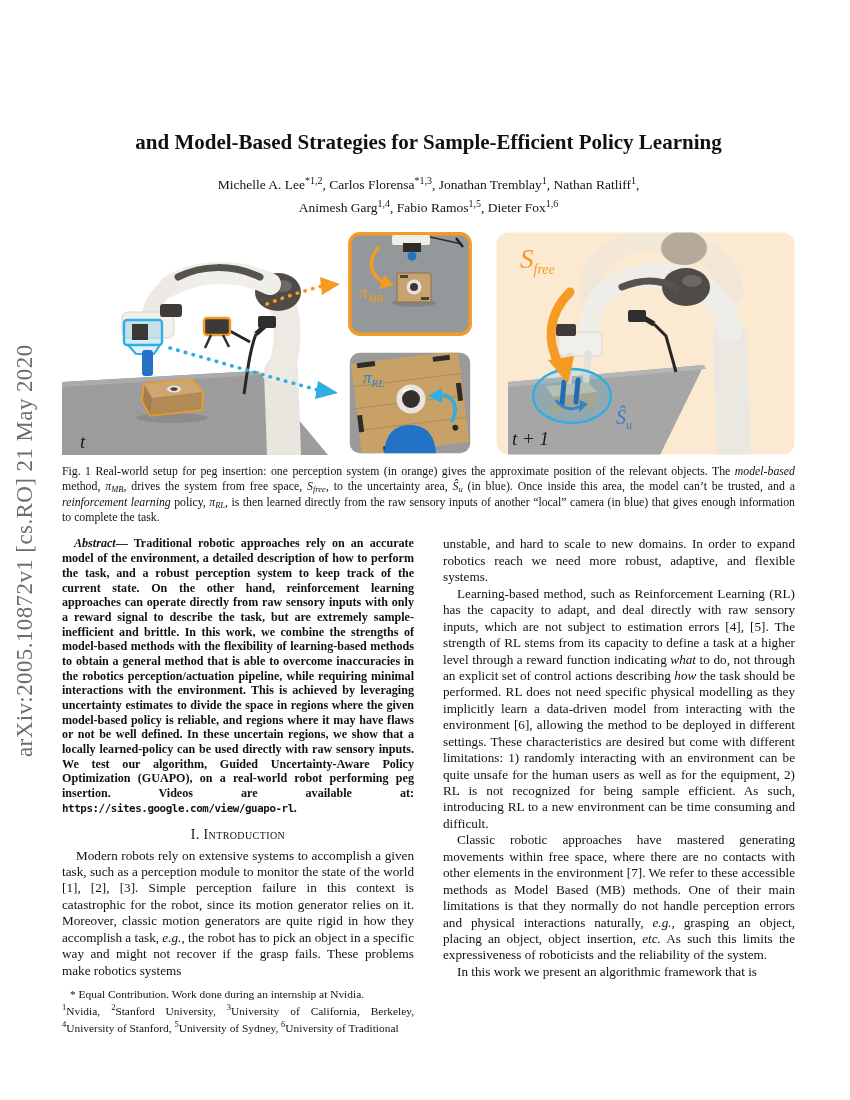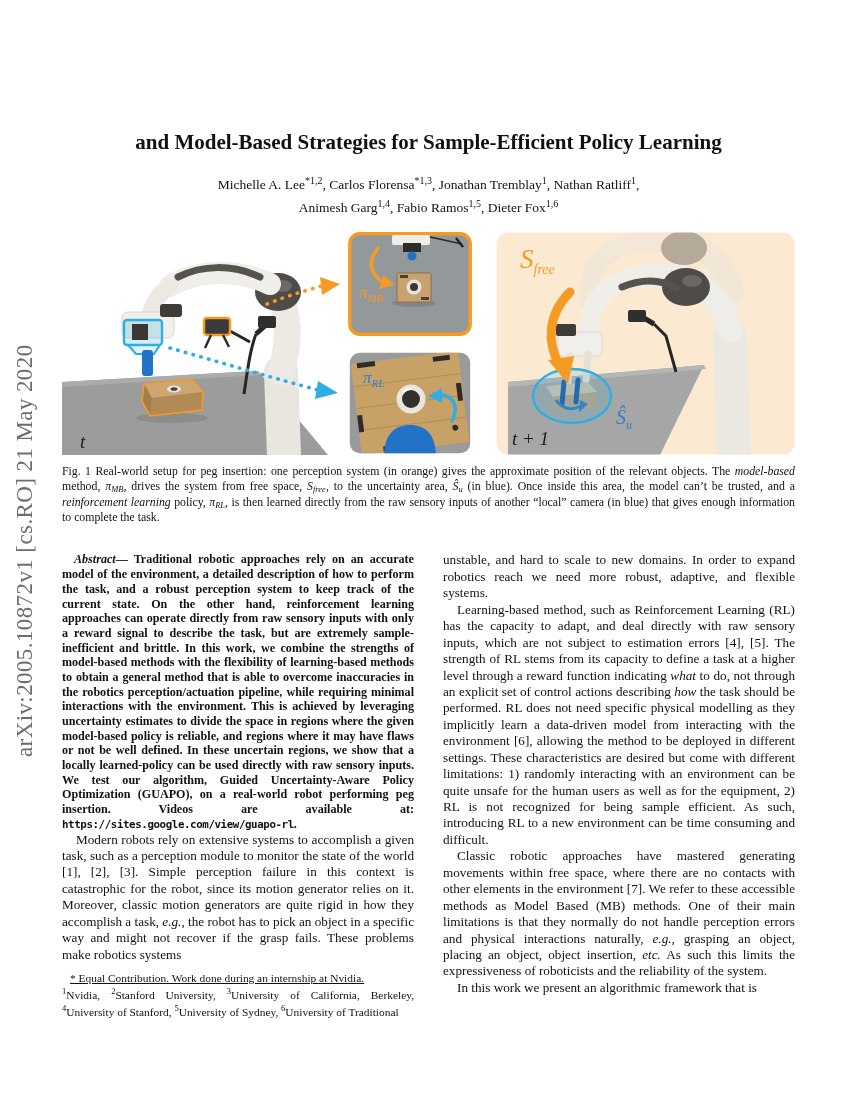--- a/index.html
+++ b/index.html
@@ -19,35 +19,35 @@
   .authors { margin-top:12px; text-align:center; font-size:13.5px; line-height:1.62; }
   .authors sup, .caption sup { font-size:10px; }
   .figure-row { margin-top:13px; display:flex; align-items:flex-start; }
   .figure-row svg { display:block; }
   .mid-col { margin-left:4px; margin-right:24px; width:124px; }
   .mid-col svg + svg { margin-top:15px; }
   .caption { margin:9px 0 0 0; font-size:11.8px; line-height:1.27; text-align:justify; }
   .caption .sub { font-size:8.5px; vertical-align:-2px; font-style:italic; }
   .caption .mathit { font-style:italic; }
   .it { font-style:italic; }
-  .cols { margin-top:27px; display:flex;gap:10px; }
+  .cols { margin-top:11px; display:flex;gap:10px; }
   .col { width:357px; text-align:justify; }
   .col-left { margin-right:19px; }
   .abstract { margin:0; font-size:12.1px; font-weight:bold; line-height:1.215; text-indent:12px; }
   .ab-label { font-style:italic; }
   .url { font-family:"DejaVu Sans Mono", monospace; font-size:10.8px; letter-spacing:-0.4px; }
   .section-heading {
     margin:11px 0 5px 0; text-align:center; font-size:13.8px; font-weight:normal;
     font-variant:small-caps; letter-spacing:0.4px;
   }
   .body-p { margin:0; font-size:13.2px; line-height:1.245; text-indent:14px; }
   .no-indent { text-indent:0; }
   .footnotes { margin-top:9px; font-size:11.4px; line-height:1.22; }
   .footnotes p { margin:0; }
-  .fn-star { text-indent:8px;text-decoration:underline; }
+  .fn-star { text-indent:8px; }
   .footnotes sup { font-size:8.5px; }
   .fig-label-t { font-size:19px; font-style:italic; fill:#1a1a1a; font-family:"Liberation Serif",serif; }
   .fig-pi { font-size:17px; font-style:italic; font-family:"Liberation Serif",serif; }
   .fig-pi-sub { font-size:11px; font-style:italic; }
   .sfree { font-size:27px; font-style:italic; font-family:"Liberation Serif",serif; }
   .sfree-sub { font-size:14px; font-style:italic; }
   .su { font-size:20px; font-style:italic; font-family:"Liberation Serif",serif; }
   .su-sub { font-size:12px; font-style:italic; }
 </style>
 </head>
@@ -240,20 +240,21 @@
     </svg>
   </div>
 
   <p class="caption"><span>Fig. 1 Real-world setup for peg insertion: one perception system (in orange) gives the approximate position of the relevant objects. The </span><span class="it">model-based</span><span> method, </span><span class="mathit">π</span><span class="sub">MB</span><span>, drives the system from free space, </span><span class="mathit">S</span><span class="sub">free</span><span>, to the uncertainty area, </span><span class="mathit">Ŝ</span><span class="sub">u</span><span> (in blue). Once inside this area, the model can’t be trusted, and a </span><span class="it">reinforcement learning</span><span> policy, </span><span class="mathit">π</span><span class="sub">RL</span><span>, is then learned directly from the raw sensory inputs of another “local” camera (in blue) that gives enough information to complete the task.</span></p>
 
   <div class="cols">
 
     <div class="col col-left">
       <p class="abstract"><span class="ab-label">Abstract</span><span>— </span><span>Traditional robotic approaches rely on an accurate model of the environment, a detailed description of how to perform the task, and a robust perception system to keep track of the current state. On the other hand, reinforcement learning approaches can operate directly from raw sensory inputs with only a reward signal to describe the task, but are extremely sample-inefficient and brittle. In this work, we combine the strengths of model-based methods with the flexibility of learning-based methods to obtain a general method that is able to overcome inaccuracies in the robotics perception/actuation pipeline, while requiring minimal interactions with the environment. This is achieved by leveraging uncertainty estimates to divide the space in regions where the given model-based policy is reliable, and regions where it may have flaws or not be well defined. In these uncertain regions, we show that a locally learned-policy can be used directly with raw sensory inputs. We test our algorithm, Guided Uncertainty-Aware Policy Optimization (GUAPO), on a real-world robot performing peg insertion. Videos are available at: </span><span class="url">https://sites.google.com/view/guapo-rl</span><span>.</span></p>
 
+      <h2 class="section-heading">I. Introduction</h2>
 
       <p class="body-p"><span>Modern robots rely on extensive systems to accomplish a given task, such as a perception module to monitor the state of the world [1], [2], [3]. Simple perception failure in this context is catastrophic for the robot, since its motion generator relies on it. Moreover, classic motion generators are quite rigid in how they accomplish a task, </span><span class="it">e.g.</span><span>, the robot has to pick an object in a specific way and might not recover if the grasp fails. These problems make robotics systems</span></p>
 
       <div class="footnotes">
         <p class="fn-star">* Equal Contribution. Work done during an internship at Nvidia.</p>
         <p class="fn-affil"><sup>1</sup><span>Nvidia, </span><sup>2</sup><span>Stanford University, </span><sup>3</sup><span>University of California, Berkeley, </span><sup>4</sup><span>University of Stanford, </span><sup>5</sup><span>University of Sydney, </span><sup>6</sup><span>University of Traditional</span></p>
       </div>
     </div>
 
     <div class="col">

